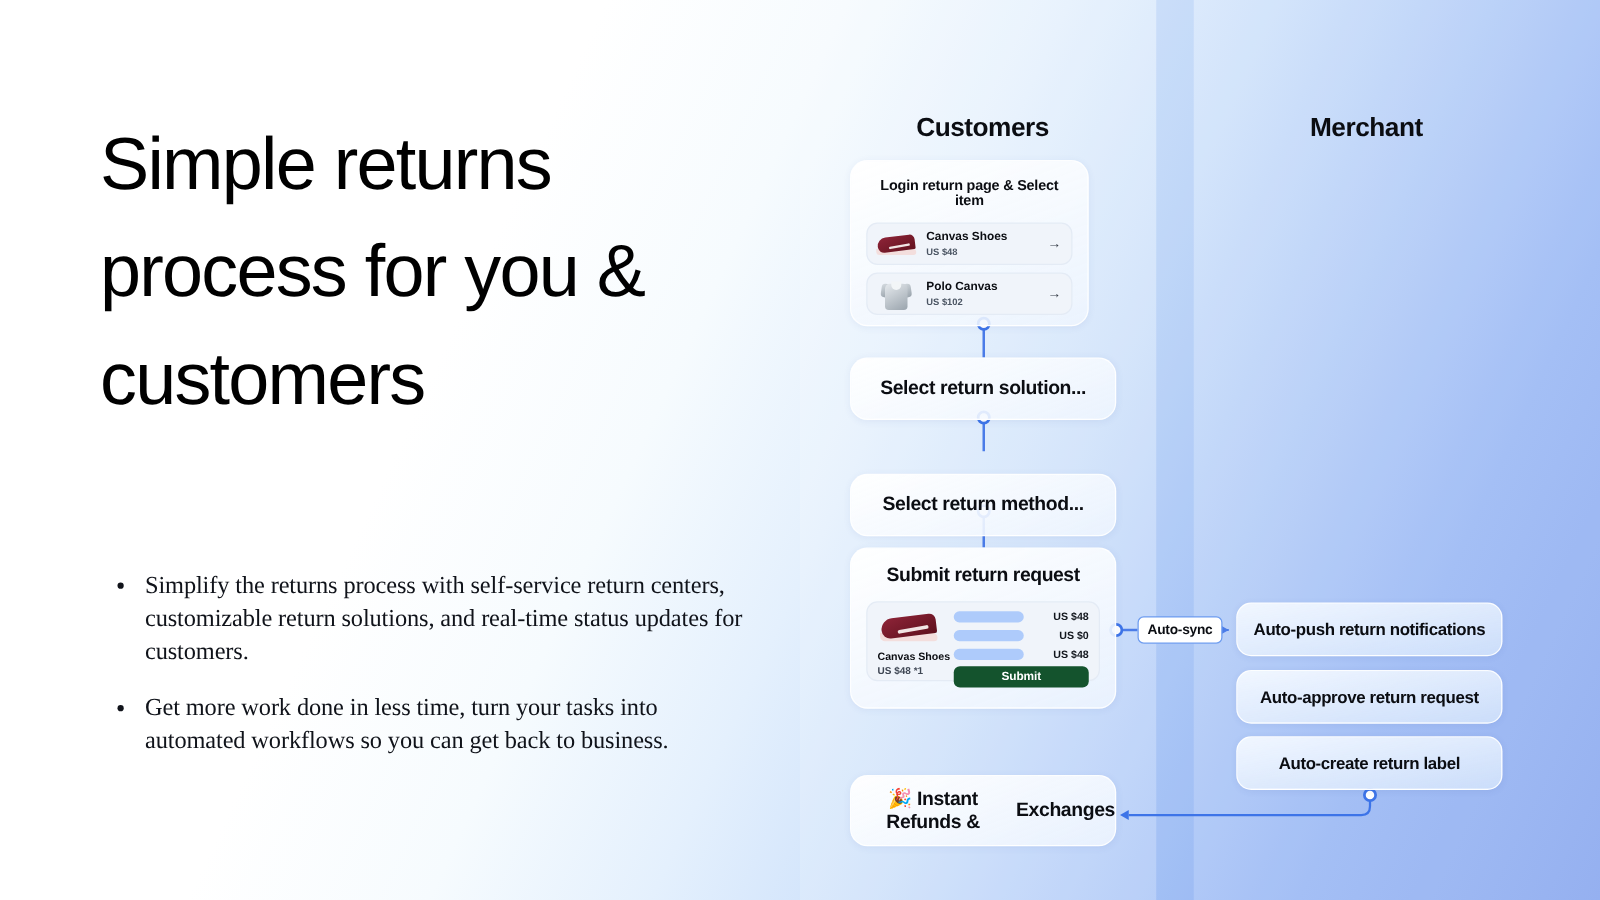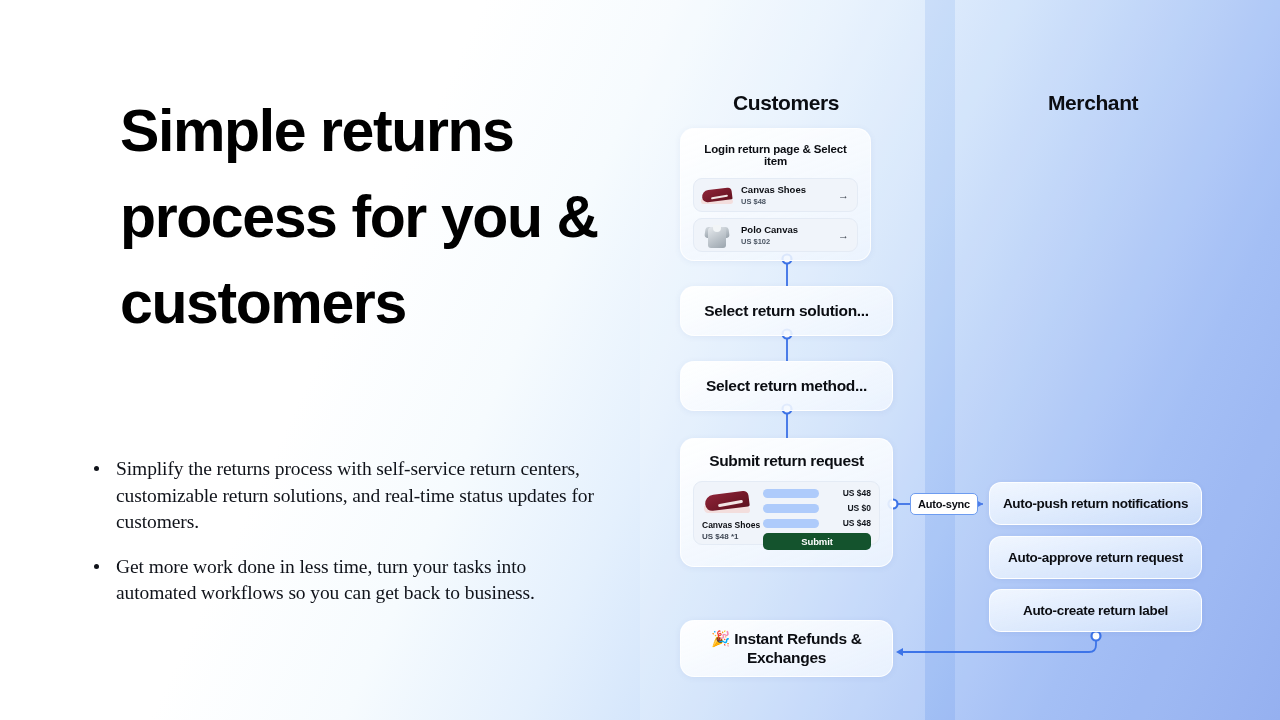--- a/index.html
+++ b/index.html
@@ -32,24 +32,23 @@
   #band-b { left: 925px;  width: 30px;  background: rgba(120,160,235,0.16); }
   #band-c { left: 955px;  width: 325px; background: rgba(255,255,255,0.10); }
 
   
   #headline {
     position: absolute;
     left: 80px; top: 88px;
     width: 540px;
     font-size: 59px;
     line-height: 86px;
-    font-weight: 700;
+    font-weight: 400;
     letter-spacing: -1.4px;
     color: #000000;
-    margin-left: 40px;
   }
   #bullets {
     position: absolute;
     left: 88px; top: 456px;
     width: 520px;
   }
   .bullet {
     position: relative;
     padding-left: 28px;
     font-size: 19.5px;
@@ -154,21 +153,21 @@
   }
   .shirt .sleeveL { left: 0; transform: rotate(8deg); }
   .shirt .sleeveR { right: 0; transform: rotate(-8deg); }
   .shirt .collar {
     position: absolute; left: 8px; top: 1px; width: 8px; height: 7px;
     background: #f2f5f7; border-radius: 0 0 4px 4px;
   }
 
   
   #card-solution { left: 680px; top: 286px; width: 213px; height: 50px; }
-  #card-method   { left: 680px; top: 361px; width: 213px; height: 50px; }
+  #card-method   { left: 680px; top: 379px; width: 213px; height: 50px; }
   .centered { display: flex; align-items: center; justify-content: center; height: 100%; }
 
   
   #card-submit { left: 680px; top: 438px; width: 213px; height: 129px; padding: 13px 12px 12px; }
   #card-submit .hdr {
     font-size: 15.5px; font-weight: 700; color: #0b0d12;
     text-align: center; letter-spacing: -0.35px; margin-bottom: 11px;
   }
   .submit-panel {
     position: relative;
@@ -204,21 +203,21 @@
     background: #14532d; color: #ffffff;
     font-size: 9.5px; font-weight: 700;
     display: flex; align-items: center; justify-content: center;
     letter-spacing: -0.1px;
   }
 
   
   #card-instant {
     left: 680px; top: 620px; width: 213px; height: 57px;
   }
-  #card-instant .centered { flex-direction: column; gap: 1px; }
+  #card-instant .centered { flex-direction: row; gap: 1px; }
 
   
   .m-node {
     position: absolute; left: 989px; width: 213px; height: 43px;
     border-radius: 12px;
     background: linear-gradient(170deg, rgba(243,248,255,0.96), rgba(214,230,252,0.80));
     border: 1px solid rgba(255,255,255,0.9);
     box-shadow: 0 1px 5px rgba(50,80,150,0.08);
   }
   #m-push    { top: 482px; }

